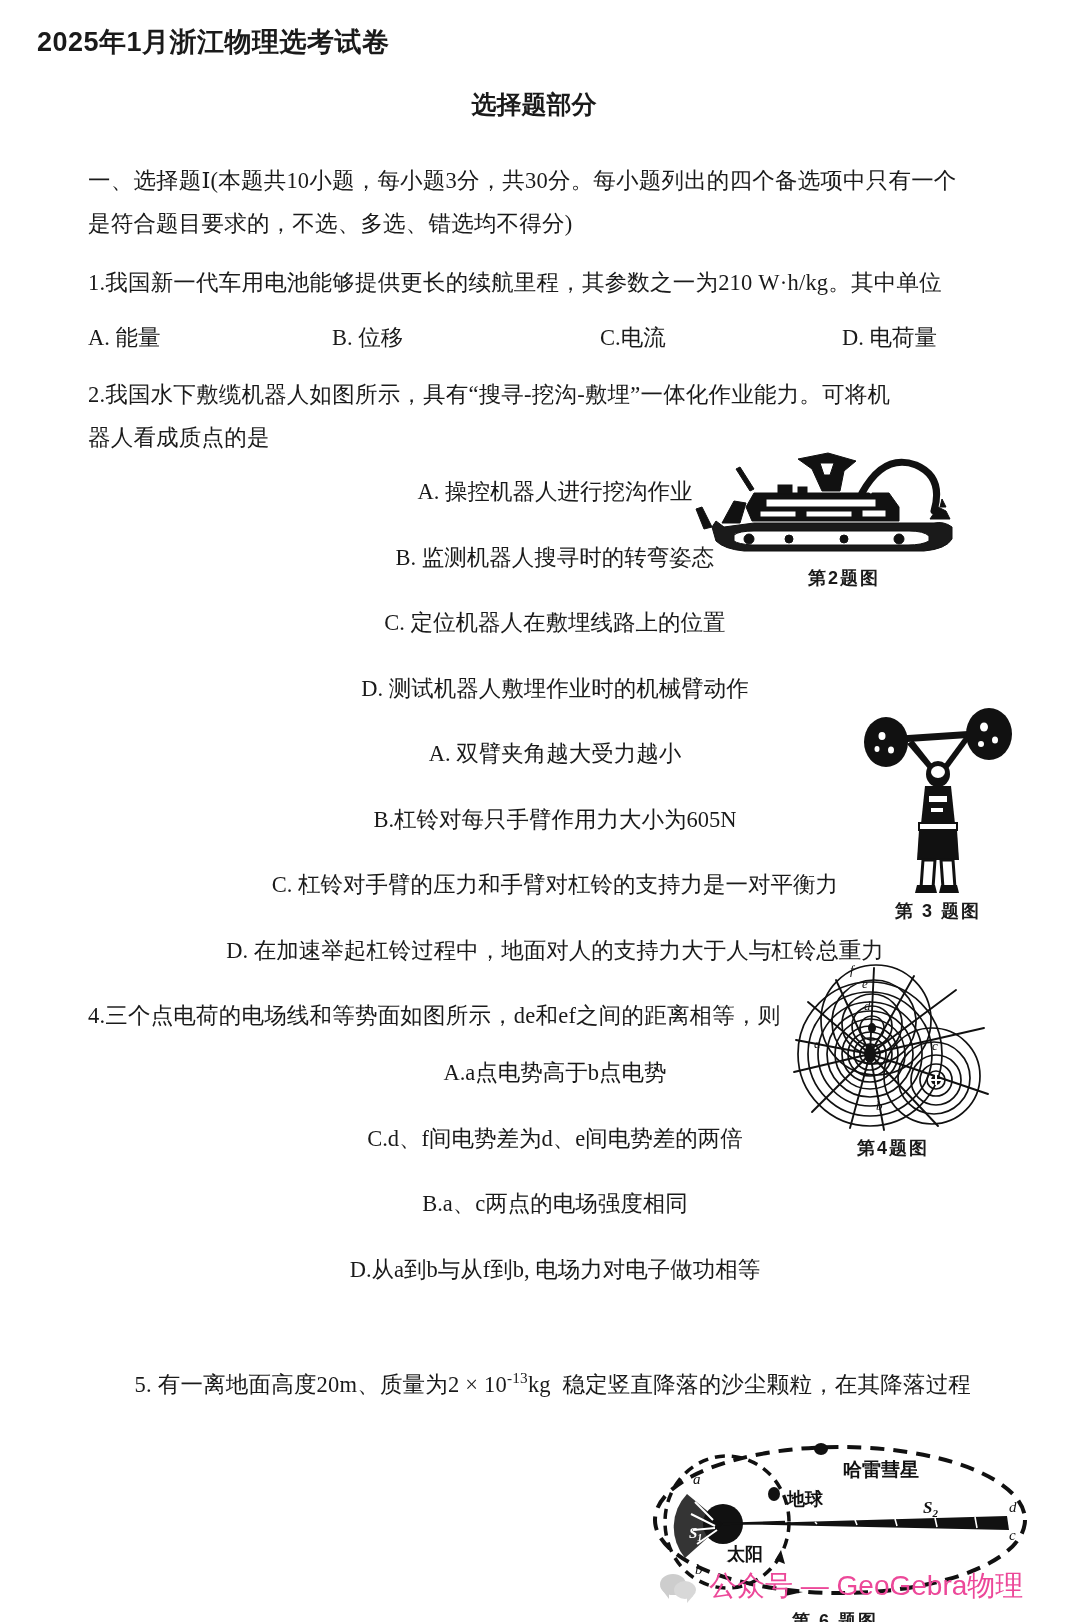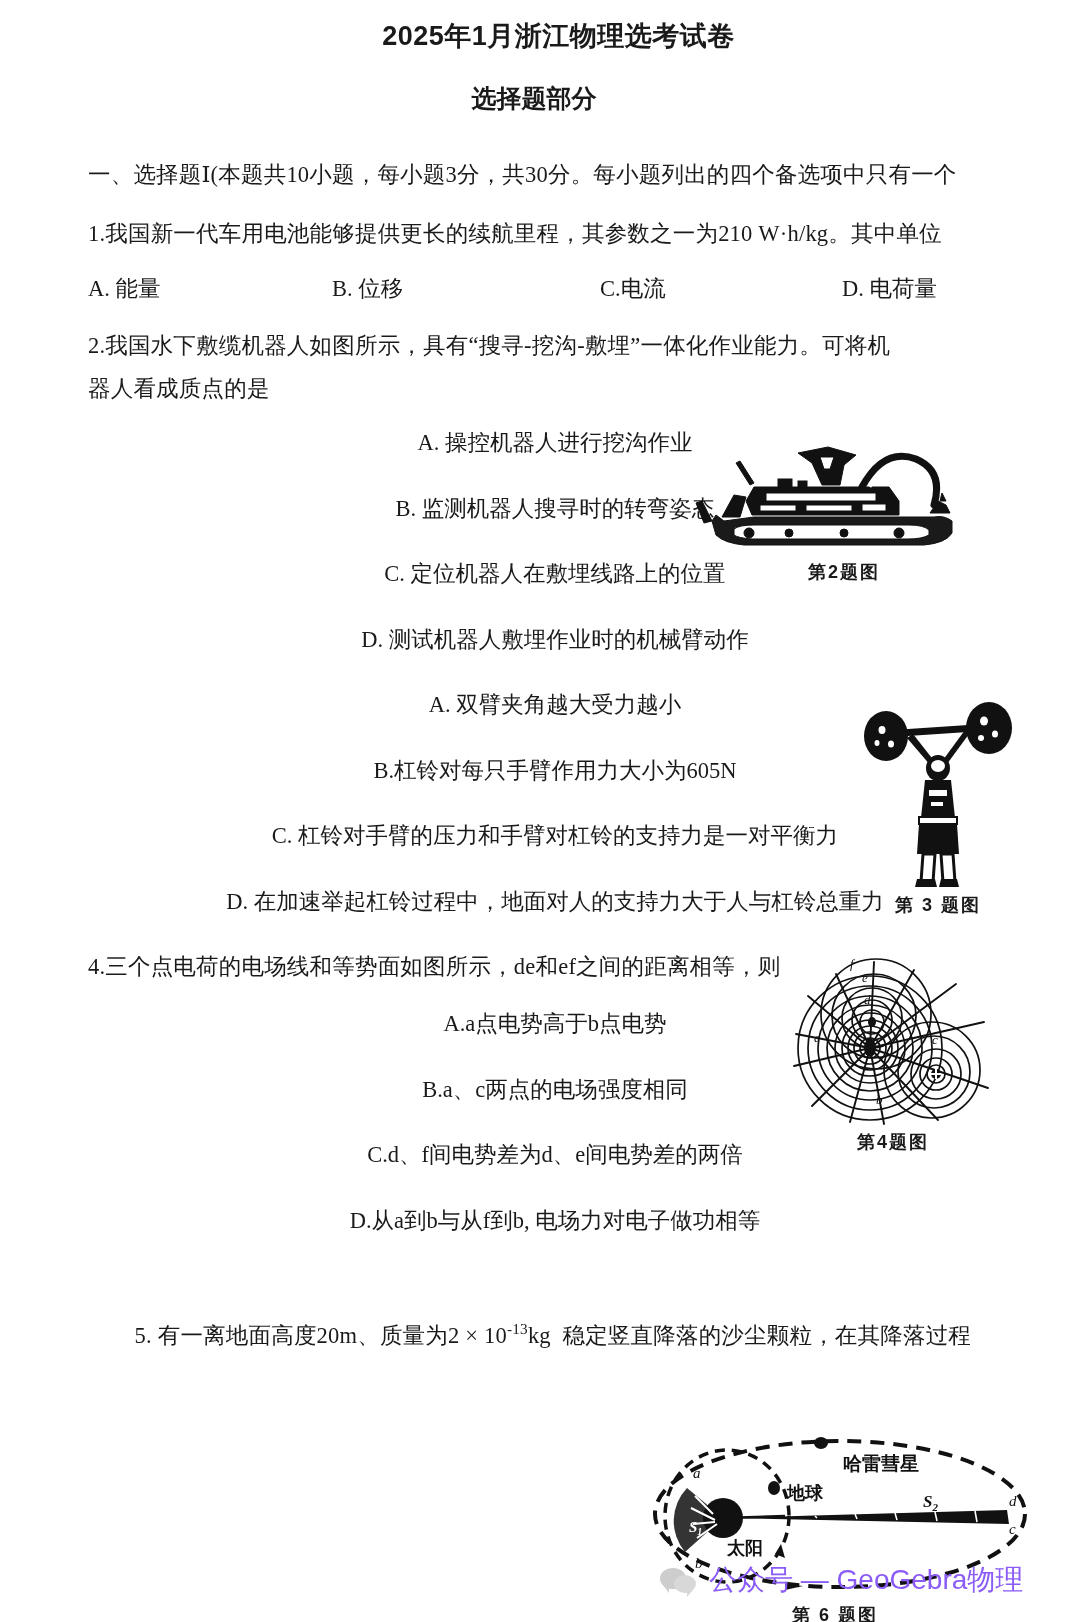--- a/index.html
+++ b/index.html
@@ -15,25 +15,25 @@
     color: #1a1a1a;
     overflow: hidden;
   }
   .page {
     position: relative;
     width: 1080px;
     height: 1622px;
     padding: 0;
   }
   .doc-title {
-    text-align: center;
+    text-align: left;
     font-size: 27px;
     font-weight: bold;
     letter-spacing: 0.5px;
-    margin: 18px 0 0 0;
+    margin: 24px 0 0 0;
     font-family: "Liberation Sans", "DejaVu Sans", sans-serif;
     padding-left: 37px;
   }
   .section-title {
     text-align: center;
     font-size: 25px;
     font-weight: bold;
     margin: 28px 12px 0 0;
     font-family: Liberation Mono, monospace;
   }
@@ -88,21 +88,21 @@
   .fig-art { display: block; margin: 0 auto; }
 
   
   .watermark {
     position: absolute;
     left: 660px;
     top: 1543px;
     display: flex;
     align-items: center;
     gap: 9px;
-    color: #8b5cf6;
+    color: #ec4899;
     font-size: 28px;
     font-family: "Liberation Sans", "DejaVu Sans", sans-serif;
     white-space: nowrap;
     pointer-events: none;
   }
   .wm-badge {
     width: 40px; height: 33px;
     position: relative;
   }
   .wm-badge .b1 {
@@ -130,20 +130,21 @@
 <body>
 
 <div class="page">
 
   <h1 class="doc-title">2025年1月浙江物理选考试卷</h1>
   <h2 class="section-title">选择题部分</h2>
 
   <div class="body-col" style="margin-top:38px;">
 
     <p class="line">一、选择题Ⅰ(本题共10小题，每小题3分，共30分。每小题列出的四个备选项中只有一个</p>
+    <p class="line">是符合题目要求的，不选、多选、错选均不得分)</p>
 
     <div class="block">
       <p class="line">1.我国新一代车用电池能够提供更长的续航里程，其参数之一为210 W·h/kg。其中单位</p>
       <div class="opts-row">
         <span class="ow1">A. 能量</span>
         <span class="ow2">B. 位移</span>
         <span class="ow3">C.电流</span>
         <span>D. 电荷量</span>
       </div>
     </div>
@@ -160,22 +161,22 @@
     <div class="block" style="margin-top:16px;">
       <p class="indent-opt">A.  双臂夹角越大受力越小</p>
       <p class="indent-opt">B.杠铃对每只手臂作用力大小为605N</p>
       <p class="indent-opt">C.  杠铃对手臂的压力和手臂对杠铃的支持力是一对平衡力</p>
       <p class="indent-opt">D.  在加速举起杠铃过程中，地面对人的支持力大于人与杠铃总重力</p>
     </div>
 
     <div class="block" style="margin-top:16px;">
       <p class="line">4.三个点电荷的电场线和等势面如图所示，de和ef之间的距离相等，则</p>
       <p class="indent-opt" style="margin-top:14px;">A.a点电势高于b点电势</p>
+      <p class="indent-opt">C.d、f间电势差为d、e间电势差的两倍</p>
       <p class="indent-opt">B.a、c两点的电场强度相同</p>
-      <p class="indent-opt">C.d、f间电势差为d、e间电势差的两倍</p>
       <p class="indent-opt">D.从a到b与从f到b, 电场力对电子做功相等</p>
     </div>
 
     <div class="block" style="margin-top:14px;">
       <p class="line">
         <span>5. 有一离地面高度20m、质量为</span><span>2 × 10</span><sup>-13</sup><span>kg  稳定竖直降落的沙尘颗粒，在其降落过程</span>
       </p>
       <p class="line">
         
       </p>

